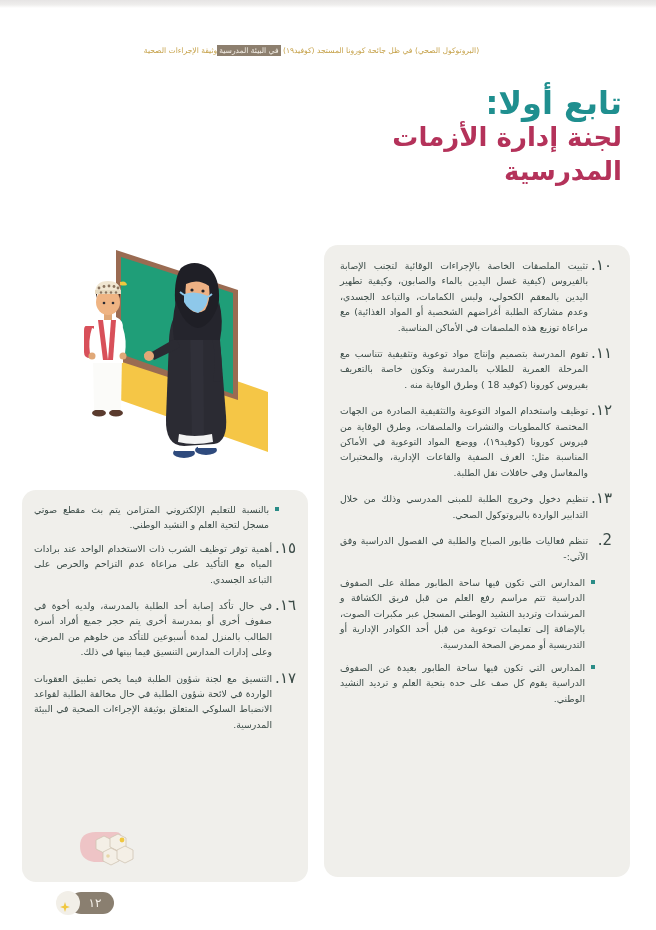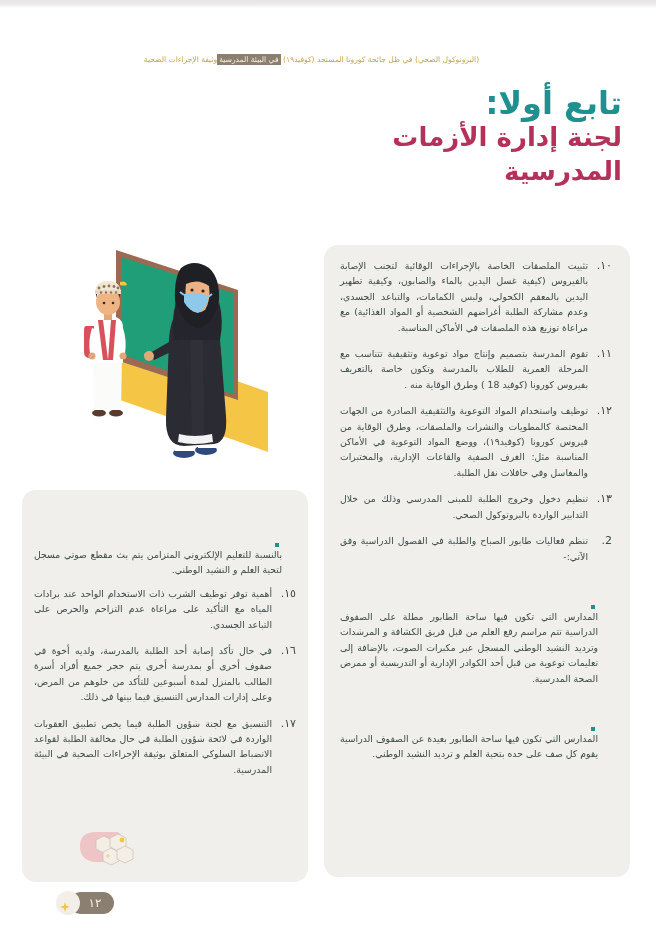--- a/index.html
+++ b/index.html
@@ -28,21 +28,21 @@
     position: absolute;
     top: 0; left: 0;
     width: 656px;
     height: 8px;
     background: linear-gradient(to bottom, #e6e4e4 0%, #efeeed 60%, #ffffff 100%);
   }
 
   
   .header-line {
     position: absolute;
-    top: 53px;
+    top: 44px;
     left: 0;
     width: 623px;
     text-align: center;
     direction: rtl;
     white-space: nowrap;
     font-size: 7.6px;
     line-height: 13px;
     color: #c9a84c;
     letter-spacing: 0;
   }
@@ -125,39 +125,38 @@
     margin-bottom: 11px;
     align-items: flex-start;
   }
   .li:last-child { margin-bottom: 0; }
   .li-num {
     flex: 0 0 auto;
     width: 20px;
     text-align: right;
     padding-left: 4px;
     color: #3a4a46;
-    font-size: 11px;
+    font-size: 15px;
     line-height: 15.4px;
     white-space: nowrap;
   }
   .li-text {
     flex: 1 1 auto;
     text-align: justify;
     text-align-last: right;
     direction: rtl;
   }
 
   
   .sub {
     display: flex;
-    flex-direction: column;
+    flex-direction: row;
     margin-bottom: 8px;
     align-items: flex-start;
     padding-right: 14px;
-    margin-top: 36px;
   }
   .sub:last-child { margin-bottom: 0; }
   .sub-bullet {
     flex: 0 0 auto;
     width: 13px;
     padding-top: 5px;
   }
   .sub-bullet i {
     display: block;
     width: 4px;

